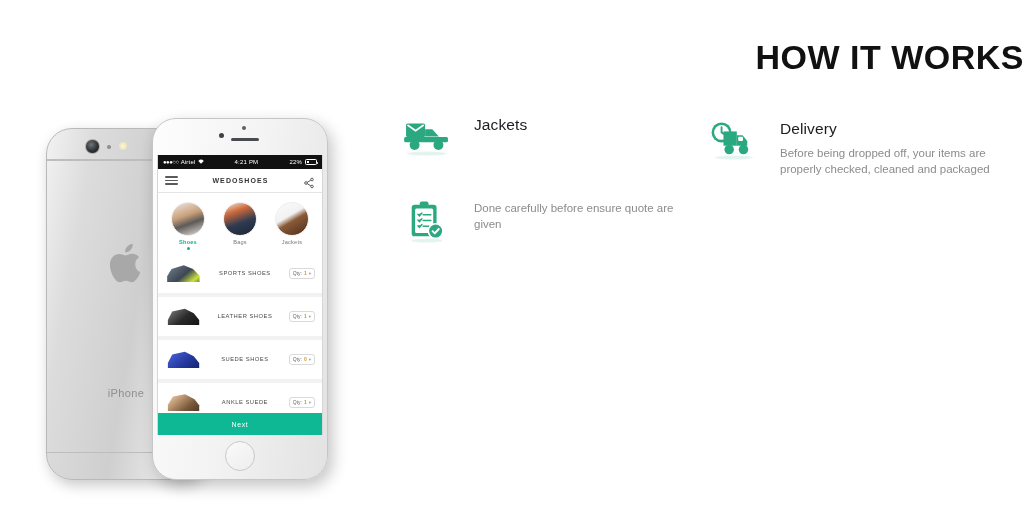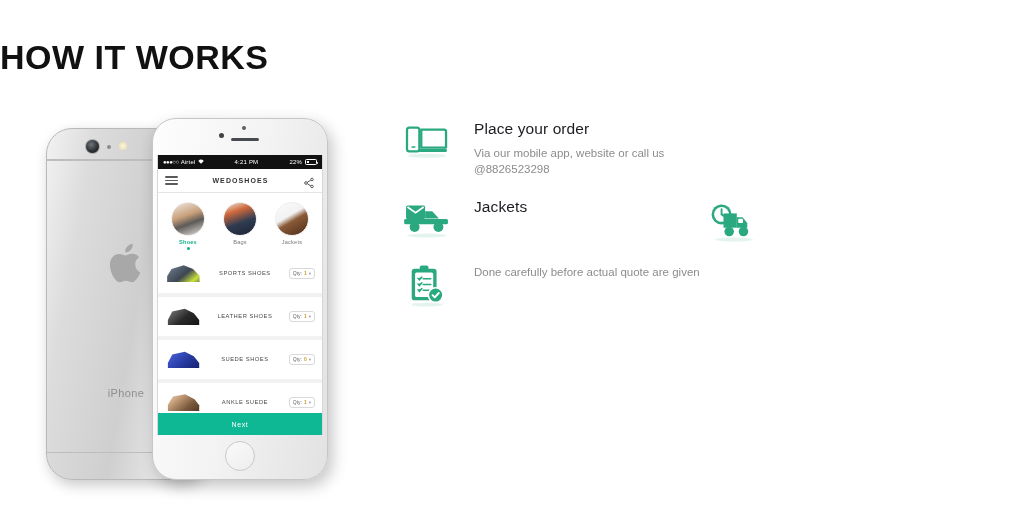--- a/index.html
+++ b/index.html
@@ -7,21 +7,21 @@
     width: 1024px; height: 521px;
     background: #ffffff;
     font-family: "Liberation Sans", sans-serif;
     overflow: hidden;
   }
   .page { position: relative; width: 1024px; height: 521px; background: #fff; }
 
   
   .page-title {
     position: absolute; top: 38px; left: 0; width: 1024px;
-    text-align: left;
+    text-align: right;
     font-size: 34px; font-weight: bold; letter-spacing: 0.5px;
     color: #111111;
   }
 
   
   .phone-stage { position: absolute; left: 24px; top: 110px; width: 330px; height: 380px; }
 
   
   .phone-back {
     position: absolute; left: 22px; top: 18px;
@@ -274,35 +274,20 @@
 
       <div class="front-bottom">
         <div class="home-btn"></div>
       </div>
     </div>
   </div>
 
   <div class="features">
 
     <div class="frow">
-      <div class="fcol">
-        <div class="ico">
-          <svg width="46" height="40" viewBox="0 0 48 42" fill="none" aria-hidden="true">
-            <rect x="3" y="8" width="13" height="25" rx="2.5" stroke="#2aa87f" stroke-width="2.4"></rect>
-            <rect x="7.5" y="27.5" width="4.5" height="1.6" rx="0.8" fill="#2aa87f"></rect>
-            <path d="M18 10h24a2 2 0 012 2v17H18z" stroke="#2aa87f" stroke-width="2.4" stroke-linejoin="round"></path>
-            <rect x="15" y="30.5" width="30" height="3" rx="1.4" fill="#2aa87f"></rect>
-            <ellipse cx="24" cy="37.5" rx="20" ry="2.1" fill="#2aa87f" opacity="0.13"></ellipse>
-          </svg>
-        </div>
-        <div class="ftxt">
-          <div class="ftitle">Place your order</div>
-          <div class="fdesc">Via our mobile app, website or call us @8826523298</div>
-        </div>
-      </div>
 
     </div>
 
     <div class="frow">
       <div class="fcol f-pickup">
         <div class="ico">
           <svg width="50" height="40" viewBox="0 0 52 42" fill="#2aa87f" aria-hidden="true">
             <rect x="4" y="8" width="20" height="14" rx="1.6"></rect>
             <path d="M5.5 9.5l8.5 6 8.5-6" stroke="#fff" stroke-width="1.8" fill="none"></path>
             <path d="M24 14h7.5l7 7.5H24z"></path>
@@ -323,20 +308,24 @@
             <circle cx="14" cy="13" r="10.5"></circle>
             <circle cx="14" cy="13" r="7.8" fill="#fff"></circle>
             <path d="M14 7.5V13l4 2.6" stroke="#2aa87f" stroke-width="2" fill="none" stroke-linecap="round"></path>
             <path d="M16 12h14v15H16z"></path>
             <path d="M30 16h6l5 6v5h-11z"></path>
             <rect x="31.5" y="17.5" width="5" height="4.5" rx="1" fill="#fff"></rect>
             <circle cx="22" cy="31" r="5"></circle>
             <circle cx="37" cy="31" r="5"></circle>
             <ellipse cx="27" cy="39.5" rx="20" ry="2.1" opacity="0.13"></ellipse>
           </svg>
+        </div>
+        <div class="ftxt">
+          <div class="ftitle">Delivery</div>
+          <div class="fdesc">Before being dropped off, your items are properly checked, cleaned and packaged</div>
         </div>
       </div>
     </div>
 
     <div class="frow">
       <div class="fcol f-assess">
         <div class="ico">
           <svg width="44" height="44" viewBox="0 0 46 46" fill="#2aa87f" aria-hidden="true">
             <rect x="7" y="5" width="26" height="33" rx="3"></rect>
             <rect x="10.5" y="9" width="19" height="25.5" rx="1.6" fill="#fff"></rect>
@@ -349,20 +338,20 @@
               <path d="M13.5 27l1.6 1.6 2.6-3"></path>
                 <path d="M19 27.5h8"></path>
             </g>
             <circle cx="32" cy="32.5" r="8.5" fill="#fff"></circle>
             <circle cx="32" cy="32.5" r="6.8"></circle>
             <path d="M28.8 32.6l2.3 2.3 4.2-4.6" stroke="#fff" stroke-width="2" fill="none" stroke-linecap="round" stroke-linejoin="round"></path>
             <ellipse cx="23" cy="42.5" rx="16" ry="2" opacity="0.13"></ellipse>
           </svg>
         </div>
         <div class="ftxt">
-          <div class="fdesc">Done carefully before actual quote are given</div>
+          <div class="fdesc">Done carefully before ensure quote are given</div>
         </div>
       </div>
       <div class="fcol"></div>
     </div>
 
   </div>
 </div>
 
 </body></html>

